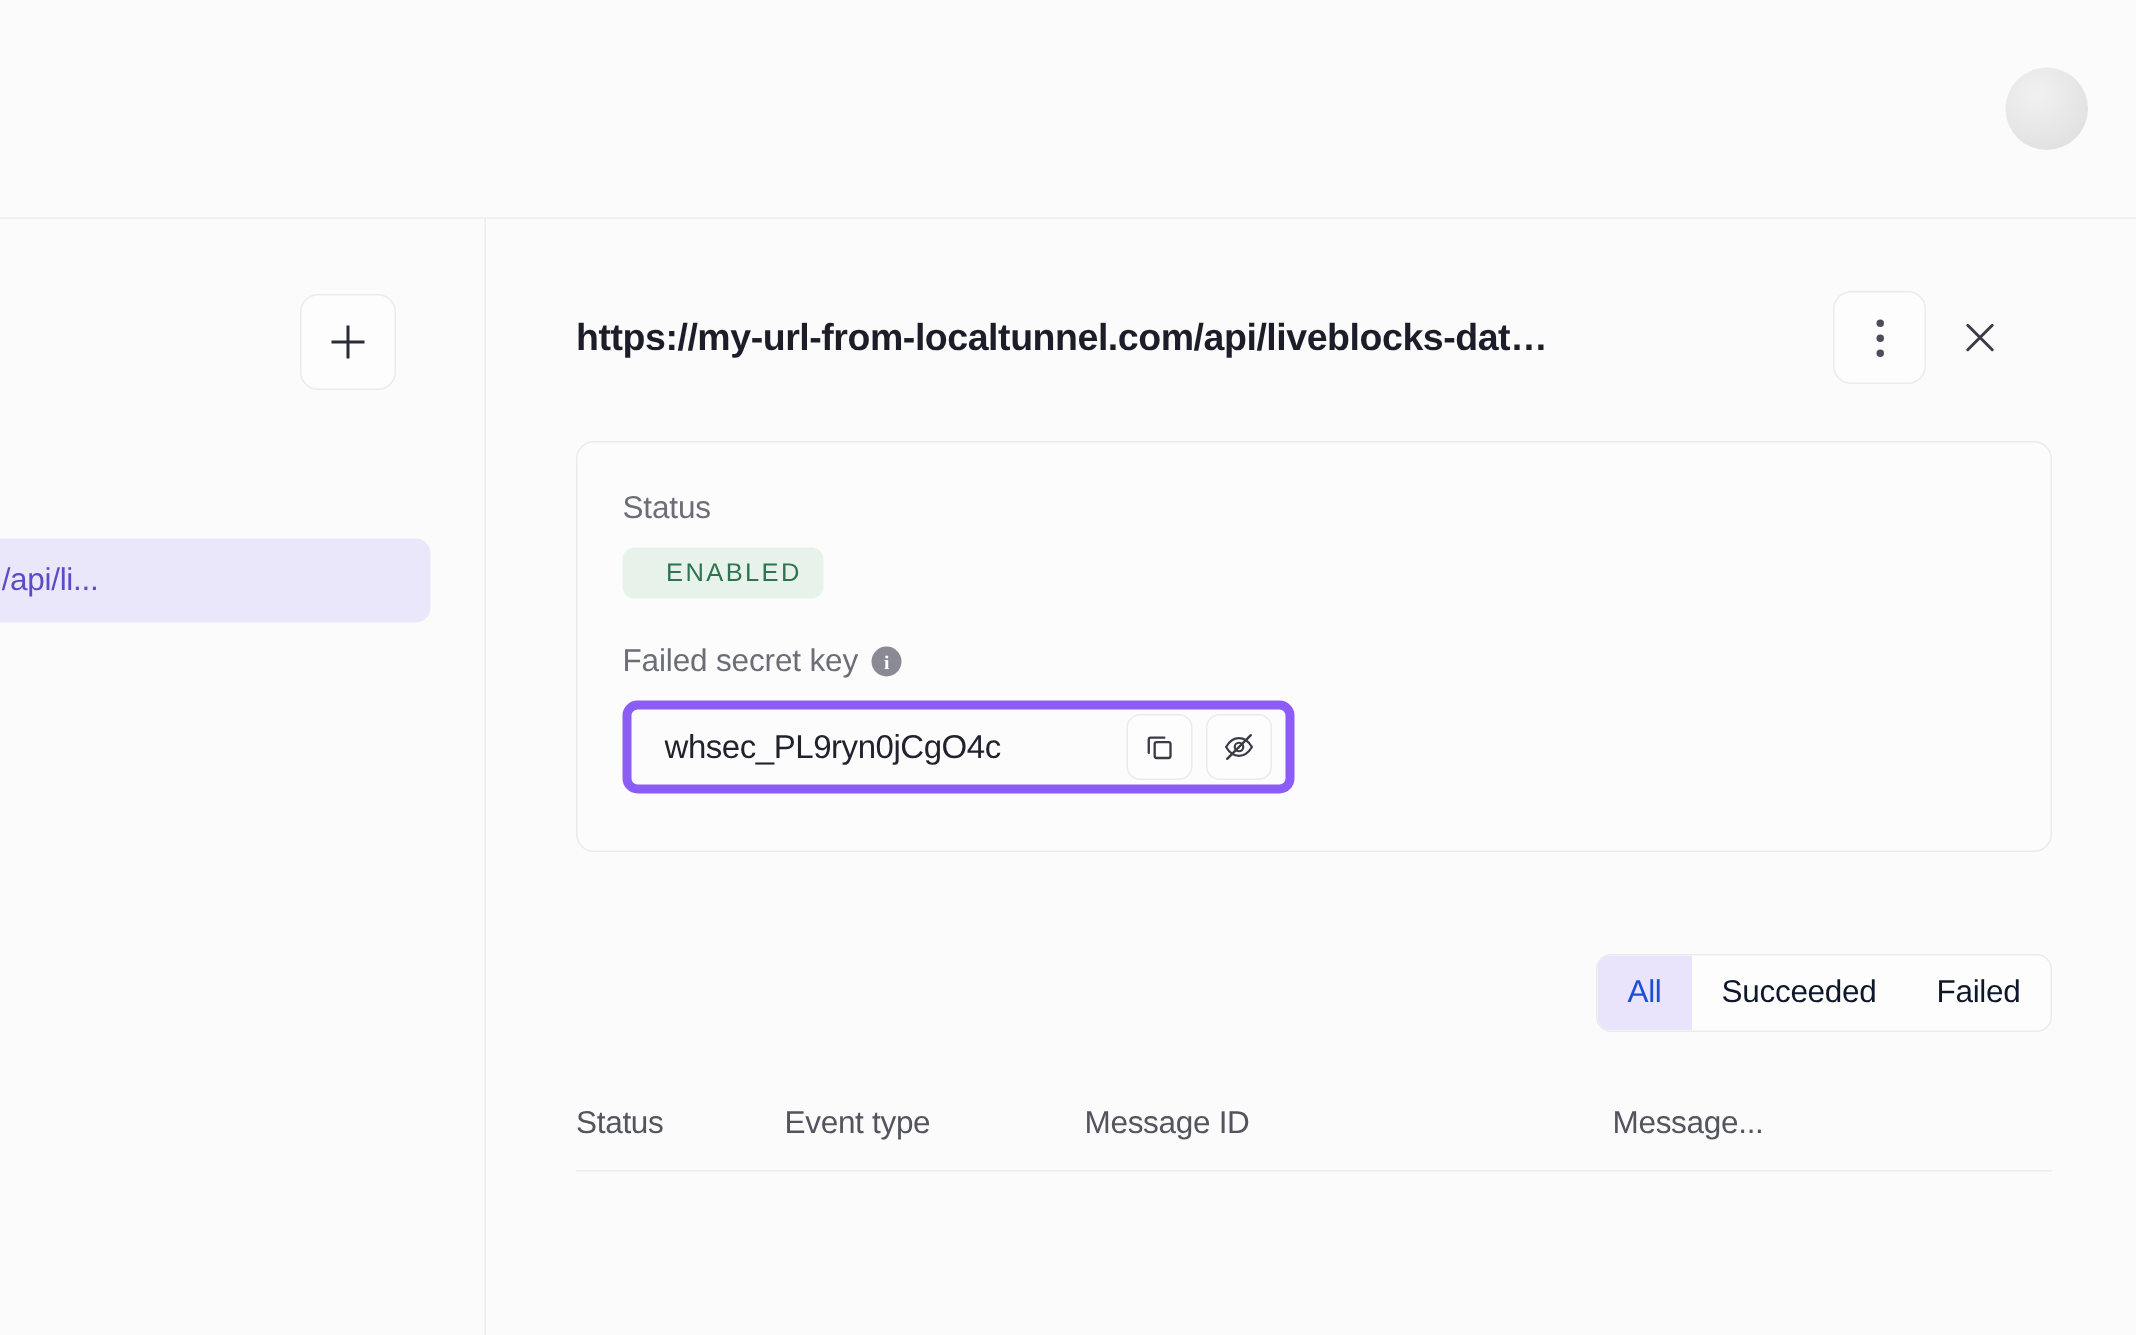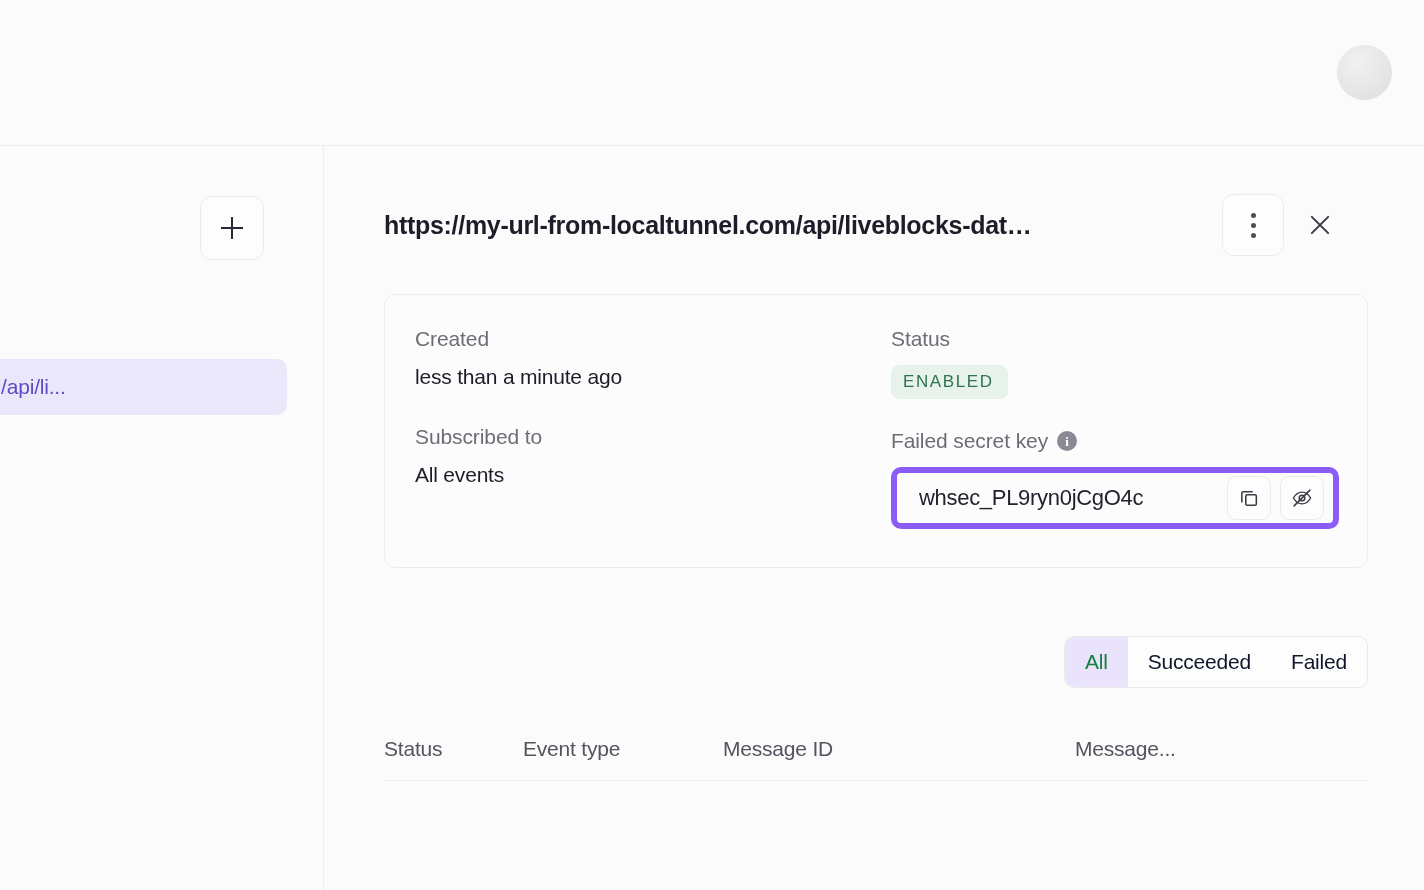--- a/index.html
+++ b/index.html
@@ -243,21 +243,21 @@
     line-height: 1;
     cursor: pointer;
   }
 
   .badge-enabled {
     display: inline-block;
     background: #e7f3ea;
     color: #2f7350;
     font-size: 17px;
     letter-spacing: 1.6px;
-    padding: 7px 14px 7px 12px;
+    padding: 7px 14px 7px 29px;
     border-radius: 8px;
     font-weight: normal;
   }
 
   .secret-field {
     width: 448px;
     height: 62px;
     border: 6px solid #8b5cf6;
     border-radius: 10px;
     background: #fcfcfc;
@@ -316,21 +316,21 @@
     color: #0f172a;
     background: transparent;
     border: none;
     cursor: pointer;
     letter-spacing: -0.2px;
     font-family: "Liberation Sans", sans-serif;
     height: 100%;
   }
   .filter-tab.active {
     background: #e9e4fb;
-    color: #15803d;
+    color: #1d4ed8;
   }
 
   
   .events-table {
     position: absolute;
     left: 60px;
     top: 572px;
     width: 984px;
   }
   .table-head {
@@ -384,30 +384,20 @@
           <button class="icon-btn-plain">
             <svg width="28" height="28" viewBox="0 0 24 24" fill="none">
               <path d="M5 5 L19 19 M19 5 L5 19" stroke="#3b3b47" stroke-width="1.7" stroke-linecap="round"></path>
             </svg>
           </button>
         </div>
       </div>
 
       <div class="info-card">
 
-        <div>
-          <div class="field-block">
-            <div class="field-label">Created</div>
-            <div class="field-value">less than a minute ago</div>
-          </div>
-          <div class="field-block">
-            <div class="field-label">Subscribed to</div>
-            <div class="field-value">All events</div>
-          </div>
-        </div>
 
         <div>
           <div class="field-block compact">
             <div class="field-label">Status</div>
             <span class="badge-enabled">ENABLED</span>
           </div>
 
           <div class="field-block">
             <div class="field-label">
               <span>Failed secret key</span>

